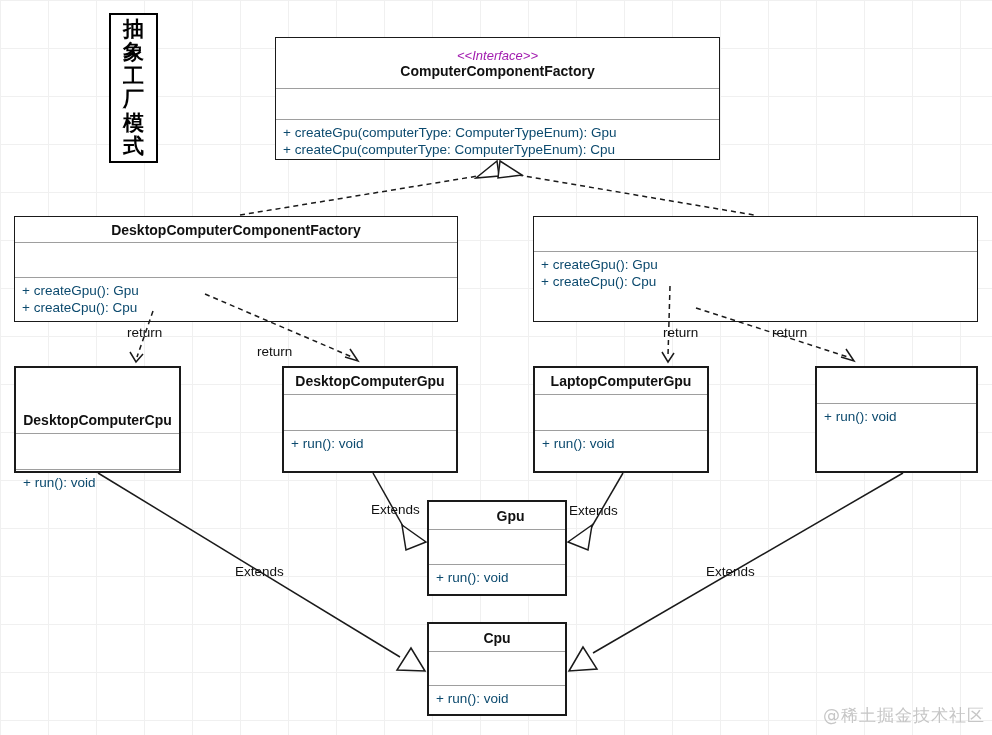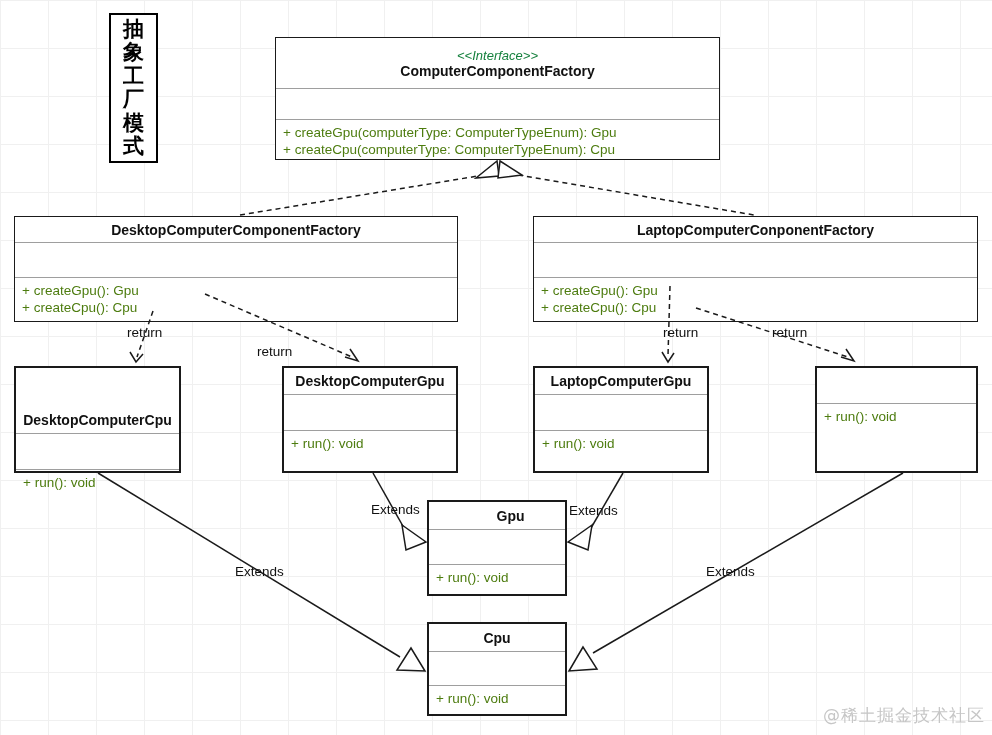--- a/index.html
+++ b/index.html
@@ -16,24 +16,24 @@
     position:absolute;background:#ffffff;border:2px solid #1a1a1a;
     box-sizing:border-box;display:flex;flex-direction:column;
   }
   .uml-box.thin{border-width:1.5px;}
   .uml-title{
     border-bottom:1px solid #9e9e9e;text-align:center;
     font-weight:bold;font-size:14px;color:#111;
     display:flex;flex-direction:column;justify-content:center;
     flex:0 0 auto;box-sizing:border-box;
   }
-  .uml-stereotype{font-style:italic;font-weight:normal;font-size:13px;color:#15803d;}
+  .uml-stereotype{font-style:italic;font-weight:normal;font-size:13px;color:#a21caf;}
   .uml-attrs{border-bottom:1px solid #9e9e9e;flex:0 0 auto;box-sizing:border-box;}
   .uml-methods{
-    flex:1 1 auto;font-size:13.5px;color:#4d7c0f;text-align:left;
+    flex:1 1 auto;font-size:13.5px;color:#0c4a6e;text-align:left;
     padding:4px 0 0 7px;line-height:17px;box-sizing:border-box;white-space:nowrap;
   }
   .edge-label{
     position:absolute;font-size:13.5px;color:#111;line-height:16px;white-space:nowrap;
   }
   #pattern-label{
     position:absolute;left:109px;top:13px;width:49px;height:150px;
     background:#fff;border:2px solid #000;box-sizing:border-box;
     display:flex;flex-direction:column;align-items:center;justify-content:center;
     font-weight:bold;font-size:21px;color:#000;
@@ -79,21 +79,20 @@
   <div class="uml-box thin" style="left:14px;top:216px;width:444px;height:106px;">
     <div class="uml-title" style="height:26px;">DesktopComputerComponentFactory</div>
     <div class="uml-attrs" style="height:35px;"></div>
     <div class="uml-methods">
       <div>+ createGpu(): Gpu</div>
       <div>+ createCpu(): Cpu</div>
     </div>
   </div>
 
   <div class="uml-box thin" style="left:533px;top:216px;width:445px;height:106px;">
-    <div class="uml-title" style="height:26px;">LaptopComputerConponentFactory</div>
     <div class="uml-attrs" style="height:35px;"></div>
     <div class="uml-methods">
       <div>+ createGpu(): Gpu</div>
       <div>+ createCpu(): Cpu</div>
     </div>
   </div>
 
   <div class="uml-box" style="left:14px;top:366px;width:167px;height:107px;">
     <div class="uml-title" style="height:27px;margin-top:39px;">DesktopComputerCpu</div>
     <div class="uml-attrs" style="height:36px;"></div>

